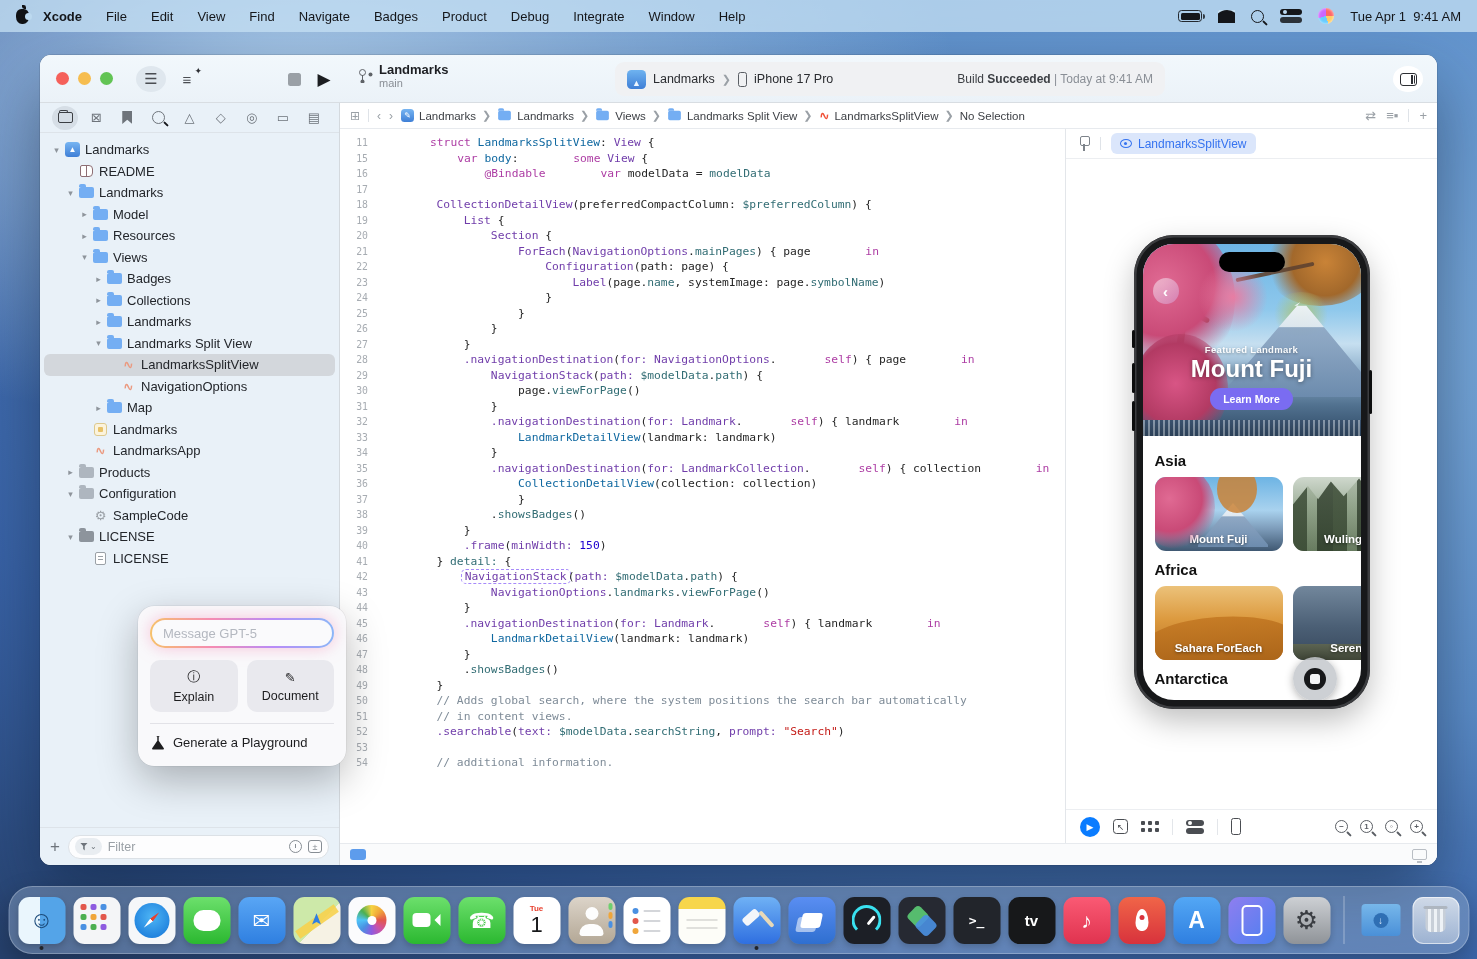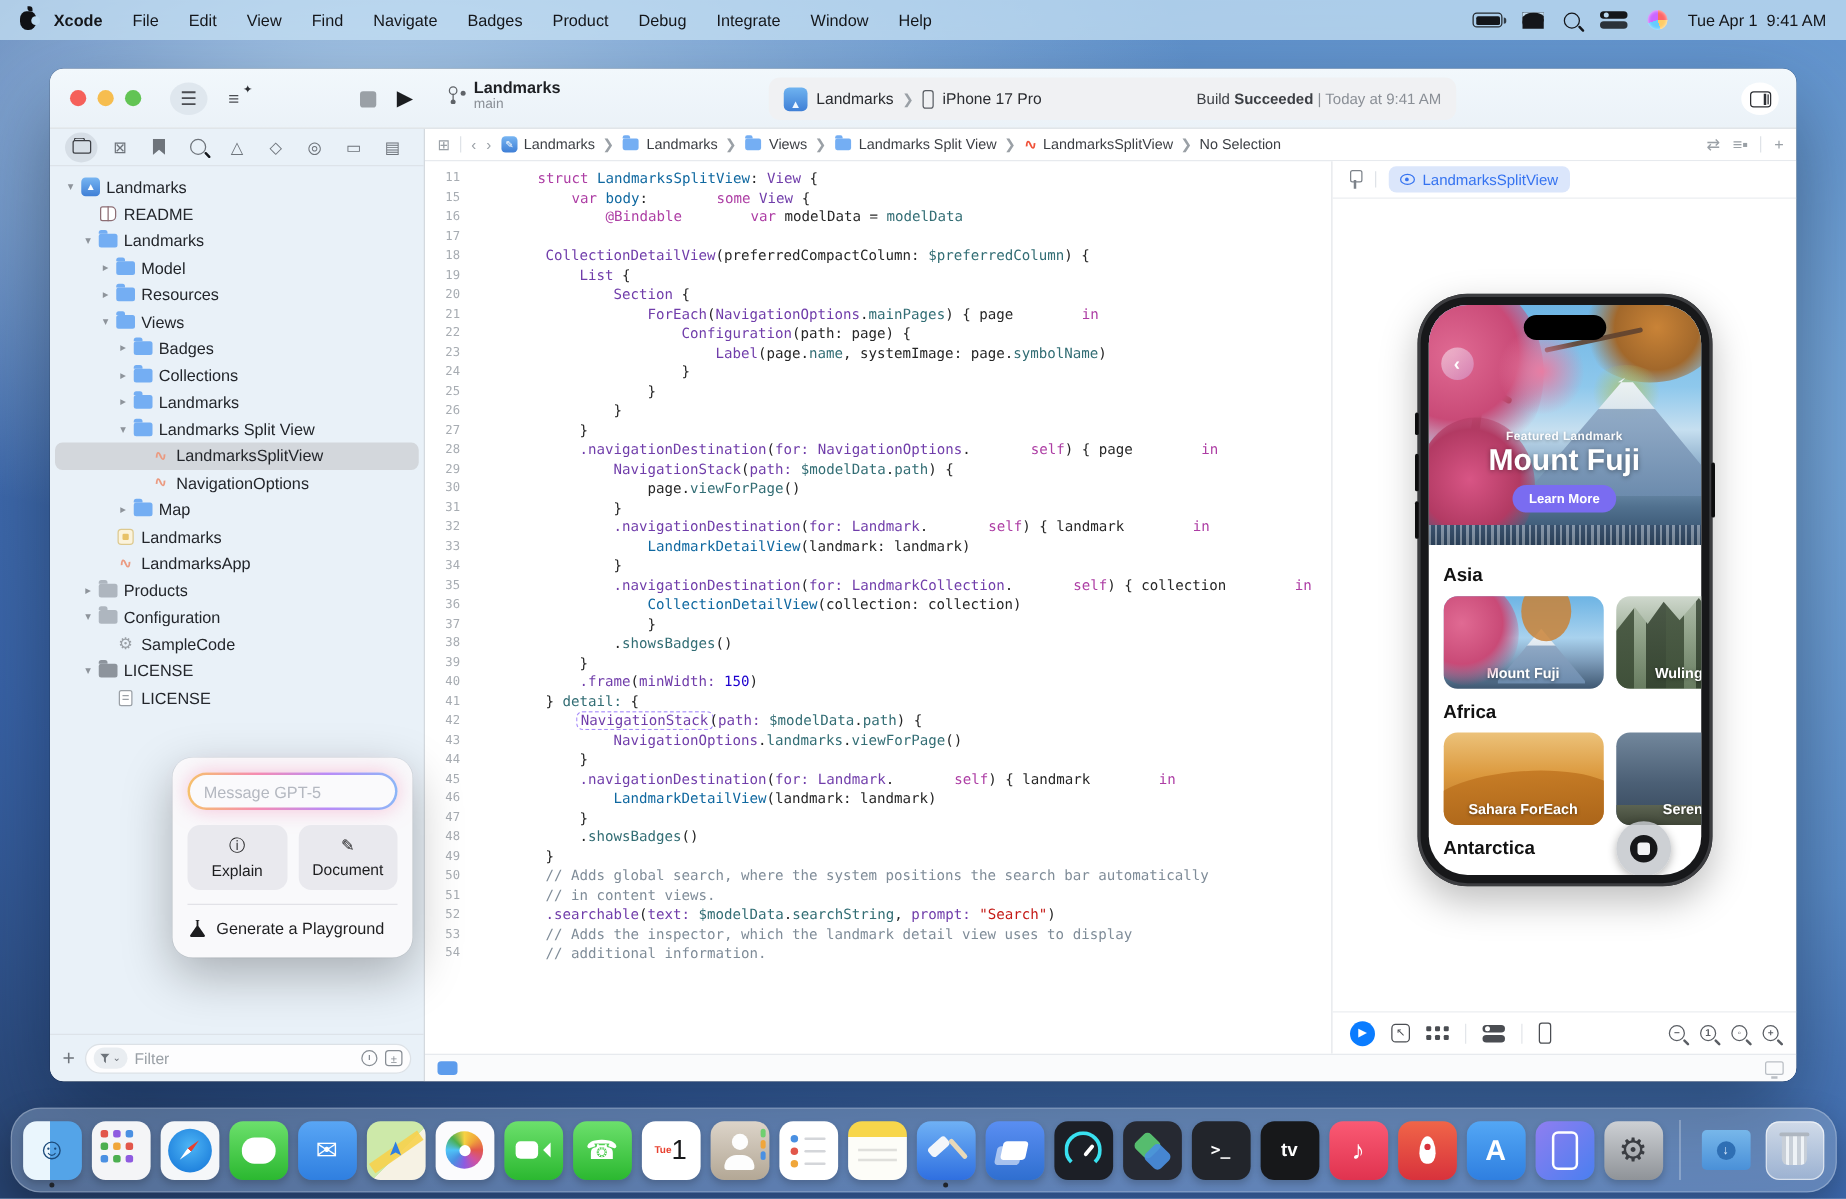--- a/index.html
+++ b/index.html
@@ -208,21 +208,21 @@
   .ic-toggles { width:18px; height:14px; position:relative; }
   .ic-toggles::before,.ic-toggles::after { content:""; position:absolute; left:0; width:18px; height:6px; border-radius:3px; background:#4a4d52; }
   .ic-toggles::after { top:8px; }
   .ic-toggles i { position:absolute; width:4px; height:4px; border-radius:50%; background:#fff; top:1px; left:2px; box-shadow:9px 8px #fff; }
   .ic-iphone { width:10px; height:17px; border:1.5px solid #4a4d52; border-radius:2.5px; }
   .cb-zooms { margin-left:auto; display:flex; gap:12px; }
   .zoomic { width:13px; height:13px; border:1.6px solid #5a5e64; border-radius:50%; position:relative; display:flex; align-items:center; justify-content:center; font-size:8px; color:#5a5e64; font-weight:bold; }
   .zoomic::after { content:""; position:absolute; bottom:-4.5px; right:-3px; width:1.8px; height:6px; background:#5a5e64; border-radius:2px; transform:rotate(-45deg); }
 
   
-  .assistant { position:absolute; left:138px; top:606px; width:192px; border-radius:16px; background:#f9f9fb;
+  .assistant { position:absolute; left:138px; top:606px; width:208px; border-radius:16px; background:#f9f9fb;
     box-shadow:0 14px 40px rgba(0,0,0,.28), 0 0 0 .5px rgba(0,0,0,.08); padding:12px; z-index:40; }
   .glow { padding:2px; border-radius:16px; background:linear-gradient(90deg,#f6c16b,#f58cb2,#b98bf7,#8cb6f7);
     box-shadow:0 0 16px rgba(244,150,190,.55); }
   .msgfield { background:#fafafc; border-radius:14px; height:26px; display:flex; align-items:center; padding:0 11px; color:#b4b8c0; font-size:13px; }
   .aibtns { display:flex; gap:9px; margin-top:12px; }
   .aibtn { flex:1; background:#e9e9ee; border-radius:10px; height:52px; display:flex; flex-direction:column; align-items:center; justify-content:center; gap:4px; font-size:12.5px; color:#1d1d1f; }
   .aibtn .icn { font-size:13px; }
   .ai-div { height:1px; background:#e2e2e7; margin:11px 0 9px; }
   .playrow { display:flex; align-items:center; gap:9px; font-size:13px; color:#1d1d1f; padding:2px 2px 4px; }
   .ic-flask { width:12px; height:14px; background:#1d1d1f; clip-path:polygon(38% 0,62% 0,62% 8%,56% 8%,56% 38%,100% 92%,96% 100%,4% 100%,0 92%,44% 38%,44% 8%,38% 8%); }
@@ -251,21 +251,21 @@
   .dk-facetime::after { content:""; width:0; height:0; border:6px solid transparent; border-right-color:#fff; margin-left:-4px; }
   .dk-mail { background:linear-gradient(180deg,#59a6f5,#2f7fe0); }
   .dk-maps { background:linear-gradient(135deg,#cde9a9 0 55%, #f6f2e4 55%); }
   .dk-maps::before { content:""; position:absolute; left:0; top:20px; width:47px; height:9px; background:#f7d14c; transform:rotate(-35deg); opacity:.9; }
   .dk-maps::after { content:""; width:16px; height:16px; border-radius:50%; background:#2f7fe0; position:absolute;
     clip-path:polygon(50% 8%,78% 78%,50% 62%,22% 78%); }
   .dk-photos { background:#fbfbfd; }
   .dk-photos::before { content:""; width:30px; height:30px; border-radius:50%;
     background:conic-gradient(#f6d243,#f0a63a,#e2574b,#cf52a2,#8e5be0,#4a90e2,#4fc3f7,#4caf50,#f6d243); filter:blur(.4px); }
   .dk-photos::after { content:""; position:absolute; width:9px; height:9px; border-radius:50%; background:#fff; }
-  .dk-calendar { background:#fff; flex-direction:row; }
+  .dk-calendar { background:#fff; flex-direction:column; }
   .cal-day { color:#e8402f; font-size:8px; font-weight:bold; line-height:10px; }
   .cal-date { color:#17181a; font-size:22px; font-weight:300; line-height:22px; }
   .dk-contacts { background:linear-gradient(180deg,#dcd4c9,#b3a795); }
   .dk-contacts::before { content:""; position:absolute; top:10px; width:13px; height:13px; border-radius:50%; background:#fdfdfd; }
   .dk-contacts::after { content:""; position:absolute; bottom:8px; width:24px; height:12px; border-radius:12px 12px 3px 3px; background:#fdfdfd; }
   .dk-contacts i { position:absolute; right:3px; top:6px; width:4px; height:7px; border-radius:2px; background:#6fcf6f; box-shadow:0 9px 0 #f0a63a, 0 18px 0 #4a90e2; }
   .dk-reminders { background:#fff; }
   .dk-reminders::before { content:""; position:absolute; left:9px; top:11px; width:6px; height:6px; border-radius:50%; background:#4a90e2; box-shadow:0 10px 0 #e2574b, 0 20px 0 #f0a63a; }
   .dk-reminders::after { content:""; position:absolute; left:20px; top:13px; width:17px; height:2.5px; border-radius:2px; background:#d4d6da; box-shadow:0 10px 0 #d4d6da, 0 20px 0 #d4d6da; }
   .dk-notes { background:linear-gradient(180deg,#f7d64b 0 26%, #fdfdf8 26%); }
@@ -739,21 +739,20 @@
               <div class="line">
                 <span class="ln">51</span>
                 <span class="ct"><span>        </span><span class="tk-com">// in content views.</span></span>
               </div>
               <div class="line">
                 <span class="ln">52</span>
                 <span class="ct"><span>        </span><span class="tk-typ">.searchable</span><span class="tk-pln">(</span><span class="tk-typ">text:</span><span class="tk-pln"> </span><span class="tk-mem">$modelData</span><span class="tk-pln">.</span><span class="tk-mem">searchString</span><span class="tk-pln">, </span><span class="tk-typ">prompt:</span><span class="tk-pln"> </span><span class="tk-str">"Search"</span><span class="tk-pln">)</span></span>
               </div>
               <div class="line">
                 <span class="ln">53</span>
-                <span class="ct"><span>        </span><span class="tk-com">// Adds the inspector, which the landmark detail view uses to display</span></span>
               </div>
               <div class="line">
                 <span class="ln">54</span>
                 <span class="ct"><span>        </span><span class="tk-com">// additional information.</span></span>
               </div>
             </div>
 
           <div class="canvas">
             <div class="canvastop">
               <span class="ic-pin"></span>

